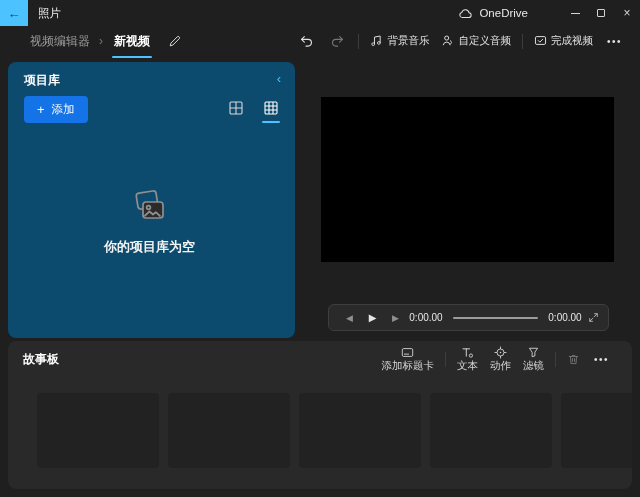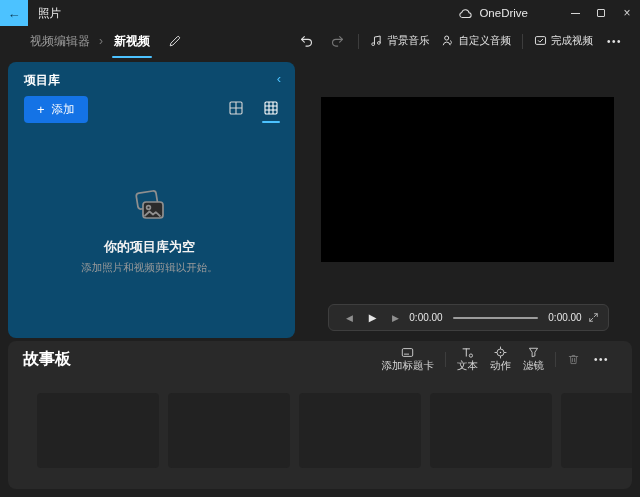--- a/index.html
+++ b/index.html
@@ -65,21 +65,21 @@
   }
   .pbtn { width:23px; text-align:center; font-size:9px; color:#8f8f8f; }
   .pbtn.play { font-size:10px; color:#e6e6e6; }
   .ptime { font-size:10px; color:#e6e6e6; width:38px; text-align:center; white-space:nowrap; }
   .seek { flex:1; height:2px; background:#9c9c9c; border-radius:2px; margin:0 8px; }
   .expand { margin-left:4px; display:flex; align-items:center; }
 
   
   .storyboard { position:absolute; left:8px; top:341px; width:624px; height:148px; background:#292929; border-radius:8px; overflow:hidden; }
   .sb-header { position:absolute; top:0; left:0; right:0; height:37px; display:flex; align-items:center; padding:0 15px; }
-  .sb-title { font-size:16px; font-weight:bold; color:#ffffff; }
+  .sb-title { font-size:12px; font-weight:bold; color:#ffffff; }
   .sb-tools { margin-left:auto; display:flex; align-items:center; }
   .sb-item { display:flex; align-items:center; padding:4px 6px; font-size:10.5px; color:#d6d6d6; white-space:nowrap;flex-direction:column; }
   .sb-slots { position:absolute; left:29px; top:52px; display:flex; gap:9px; }
   .slot { width:122px; height:75px; background:#222222; border-radius:4px; flex:0 0 auto; }
 </style>
 </head>
 <body>
 
 <div class="titlebar">
   <div class="back-btn">
@@ -195,21 +195,20 @@
       <svg width="42" height="37" viewBox="0 0 42 37">
         <g fill="none" stroke="#8f8f8f" stroke-width="1.7" stroke-linejoin="round">
           <rect x="8" y="4" width="20" height="16" rx="3" transform="rotate(-9 18 12)"></rect>
           <rect x="14" y="14" width="20" height="16" rx="3" fill="#2b2b2b"></rect>
           <circle cx="19.5" cy="19.5" r="1.9"></circle>
           <path d="M15.5 28l5-4.5 3.5 3 2.8-2.3 4.7 4.3"></path>
         </g>
       </svg>
     </span>
     <div class="empty-title">你的项目库为空</div>
-    <div class="empty-sub">添加照片和视频剪辑以开始。</div>
   </div>
 </div>
 
 <div class="preview"></div>
 
 <div class="playerbar">
   <span class="pbtn">◀</span>
   <span class="pbtn play">▶</span>
   <span class="pbtn">▶</span>
   <span class="ptime">0:00.00</span>

